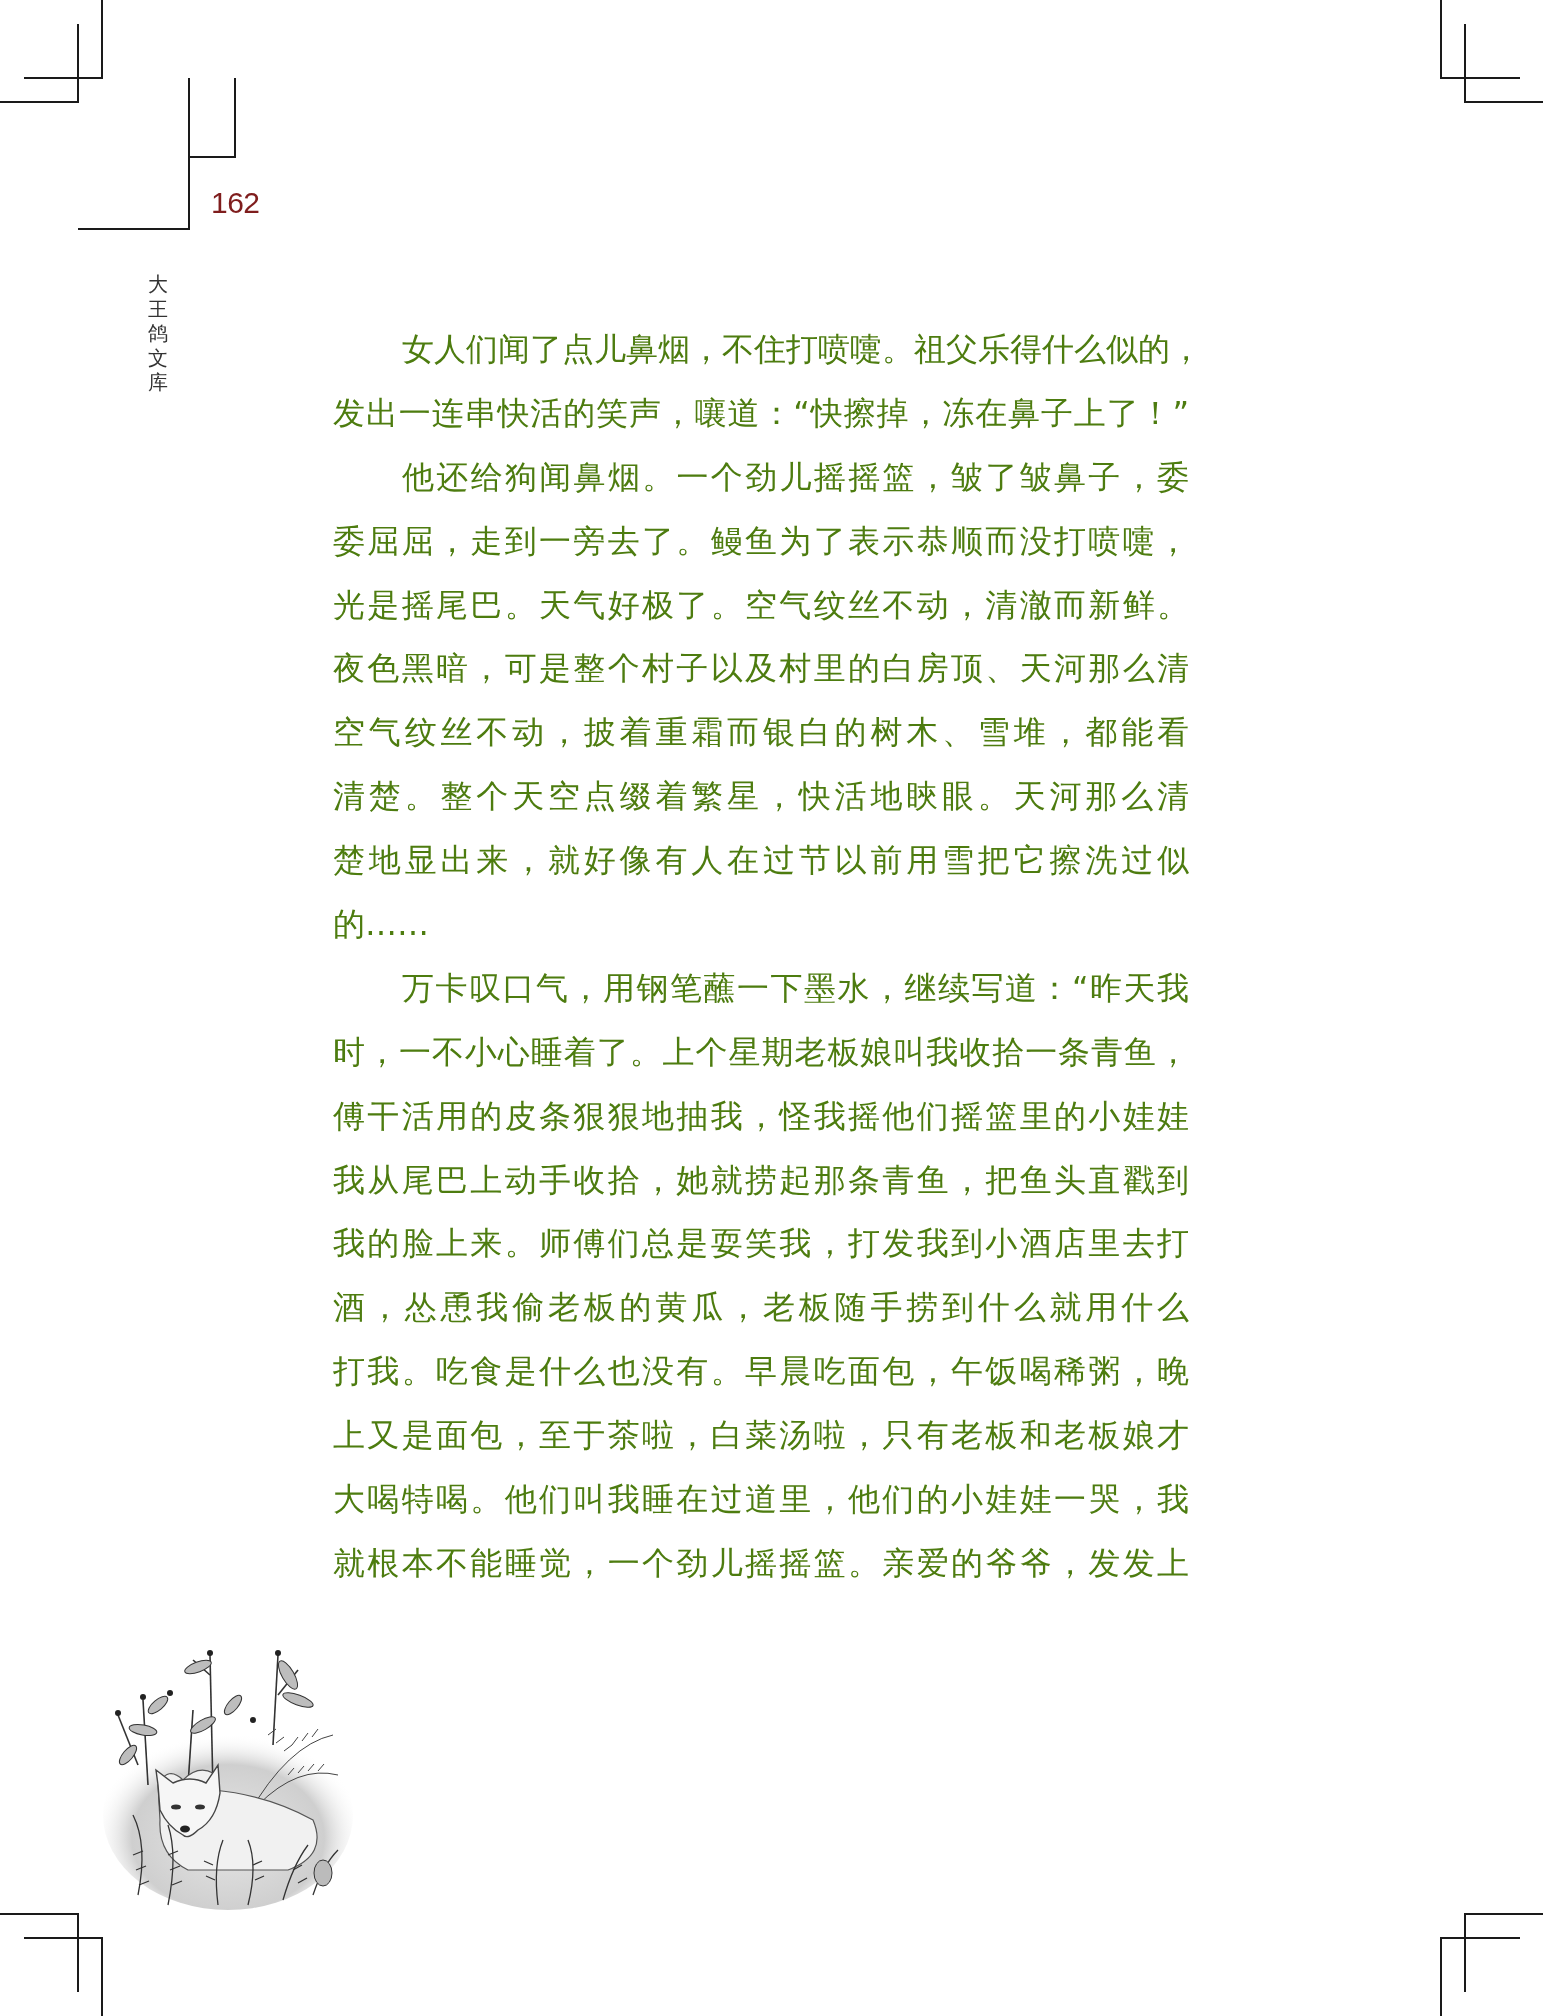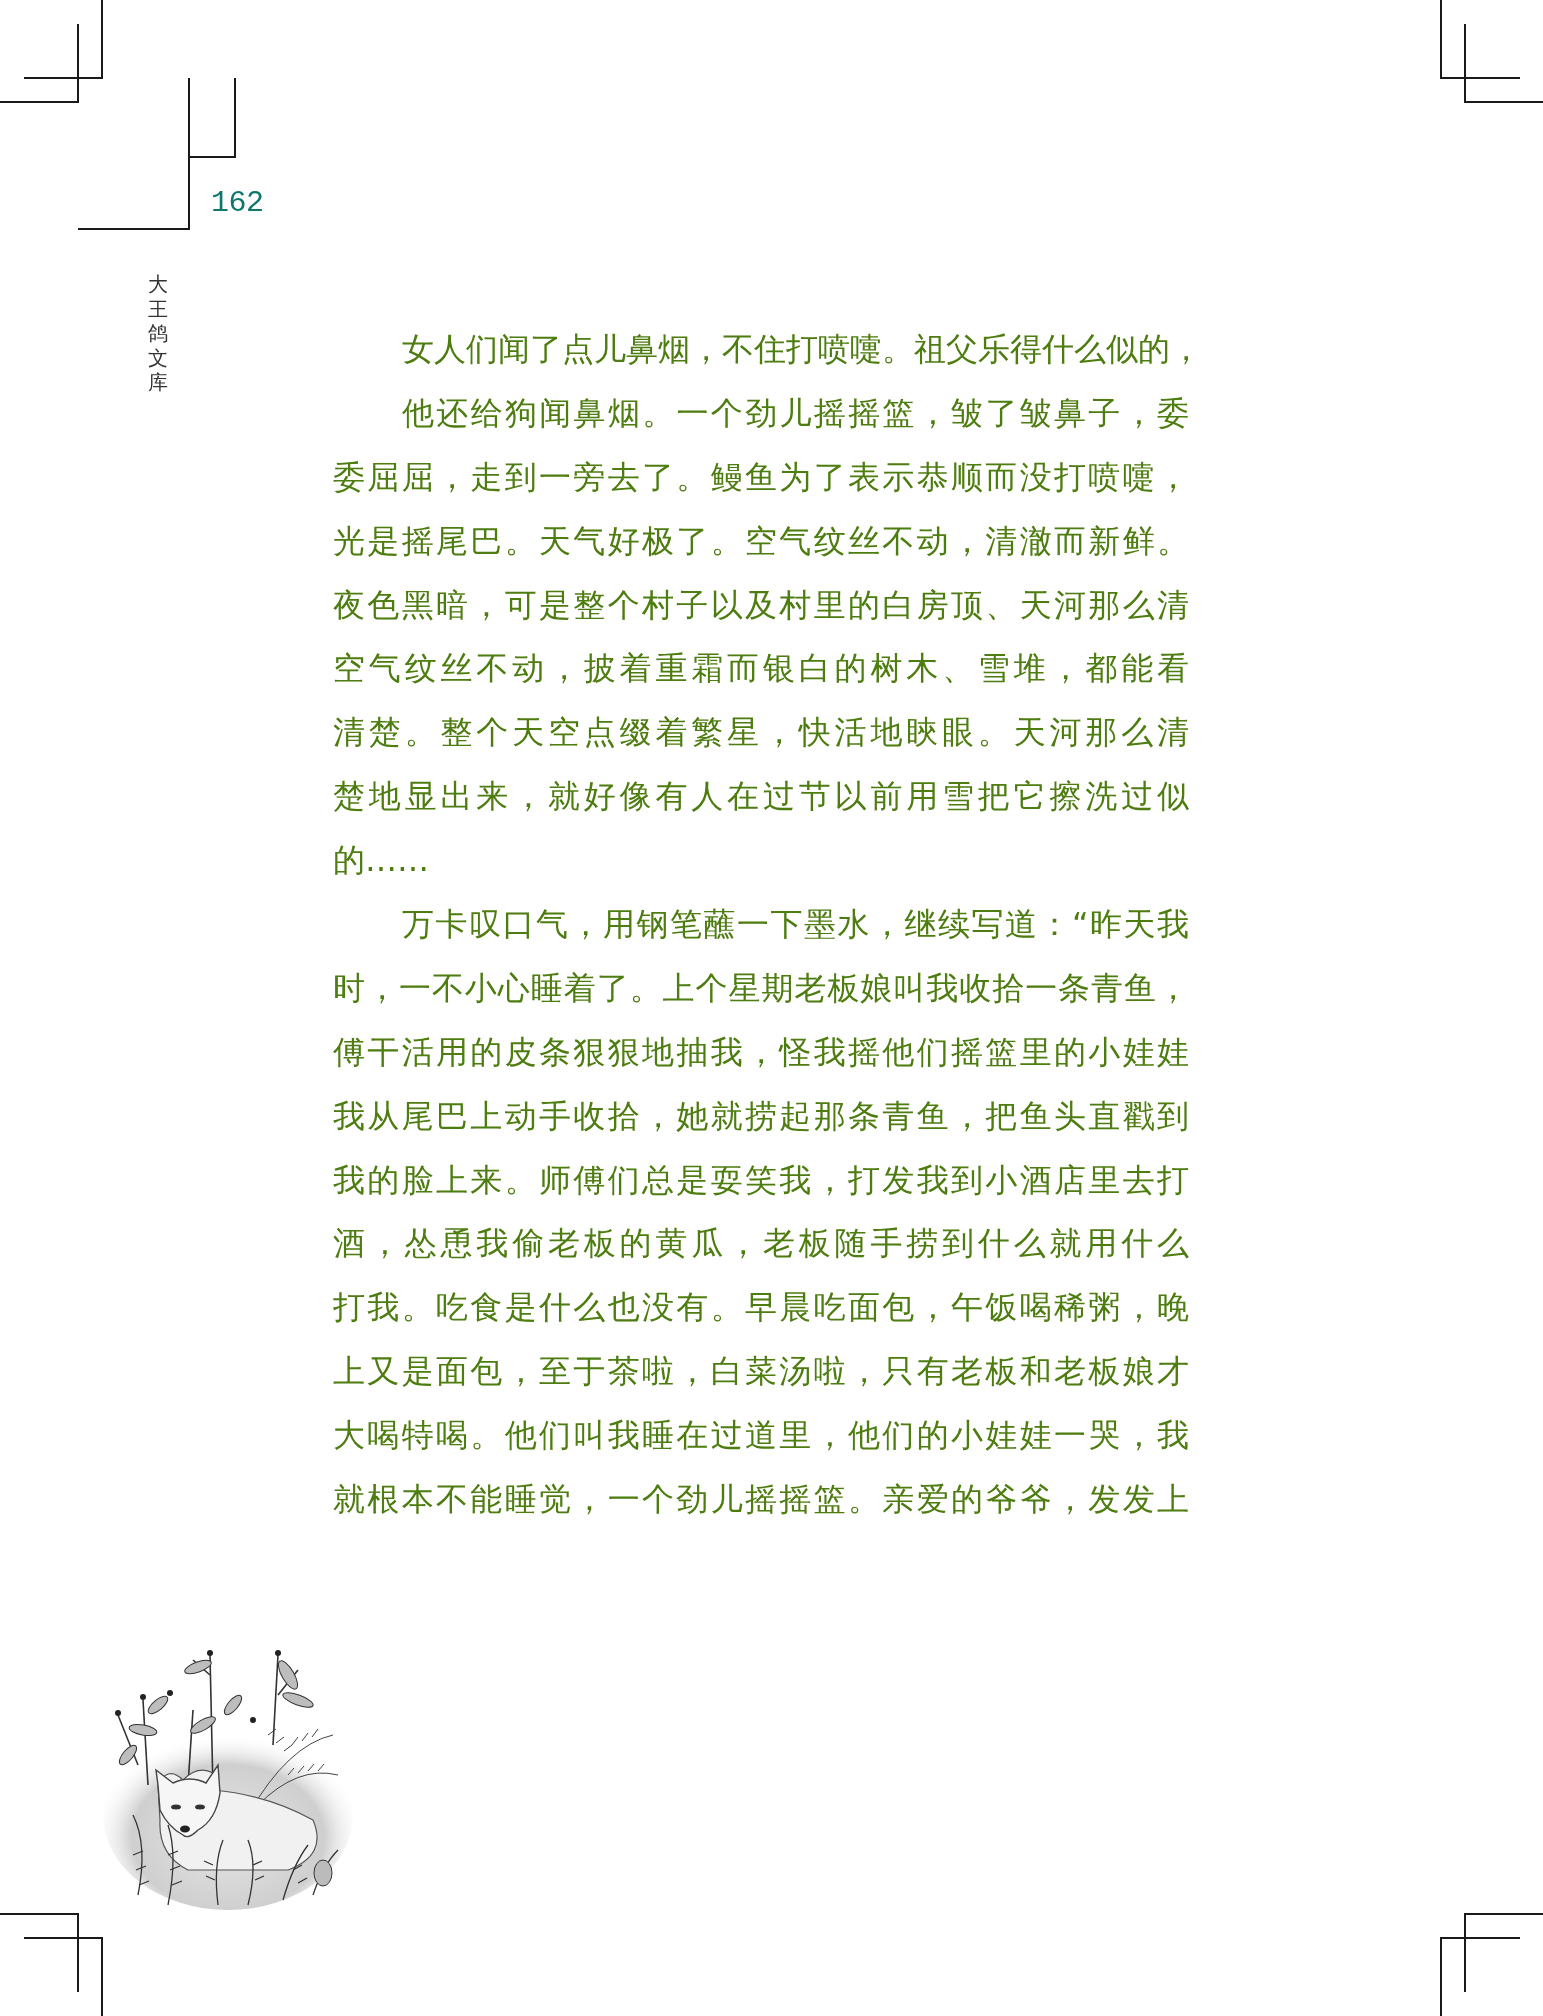--- a/index.html
+++ b/index.html
@@ -3,22 +3,22 @@
 <meta charset="utf-8">
 <style>
   html, body { margin: 0; padding: 0; background: #ffffff; }
   body { width: 1543px; height: 2016px; position: relative; overflow: hidden; }
   .page { position: absolute; left: 0; top: 0; width: 1543px; height: 2016px; background: #ffffff; }
   .crop { position: absolute; background: #1a1a1a; }
   .h { height: 2px; }
   .v { width: 2px; }
   .page-number {
     position: absolute; left: 211px; top: 186px;
-    font-family: Liberation Mono, monospace;
-    font-size: 30px; color: #0f766e; letter-spacing: -0.5px;
+    font-family: Liberation Sans, sans-serif;
+    font-size: 30px; color: #7f1d1d; letter-spacing: -0.5px;
   }
   .series-label {
     position: absolute; left: 146px; top: 272px; width: 24px;
     font-family: "DejaVu Sans", sans-serif; font-size: 20px; line-height: 24.5px;
     color: #333; text-align: center;
   }
   .series-label span { display: block; }
   .body-text {
     position: absolute; left: 333px; top: 318px; width: 856px;
     font-family: "DejaVu Sans", sans-serif; font-size: 32px; color: #4d7c0f;
@@ -66,20 +66,21 @@
   <div class="series-label">
     <span>大</span>
     <span>王</span>
     <span>鸽</span>
     <span>文</span>
     <span>库</span>
   </div>
 
   <div class="body-text">
     <div class="line indent">女人们闻了点儿鼻烟，不住打喷嚏。祖父乐得什么似的，</div>
+    <div class="line">发出一连串快活的笑声，嚷道：“快擦掉，冻在鼻子上了！”</div>
     <div class="line indent">他还给狗闻鼻烟。一个劲儿摇摇篮，皱了皱鼻子，委</div>
     <div class="line">委屈屈，走到一旁去了。鳗鱼为了表示恭顺而没打喷嚏，</div>
     <div class="line">光是摇尾巴。天气好极了。空气纹丝不动，清澈而新鲜。</div>
     <div class="line">夜色黑暗，可是整个村子以及村里的白房顶、天河那么清</div>
     <div class="line">空气纹丝不动，披着重霜而银白的树木、雪堆，都能看</div>
     <div class="line">清楚。整个天空点缀着繁星，快活地䀹眼。天河那么清</div>
     <div class="line">楚地显出来，就好像有人在过节以前用雪把它擦洗过似</div>
     <div class="line short">的……</div>
     <div class="line indent">万卡叹口气，用钢笔蘸一下墨水，继续写道：“昨天我</div>
     <div class="line">时，一不小心睡着了。上个星期老板娘叫我收拾一条青鱼，</div>

